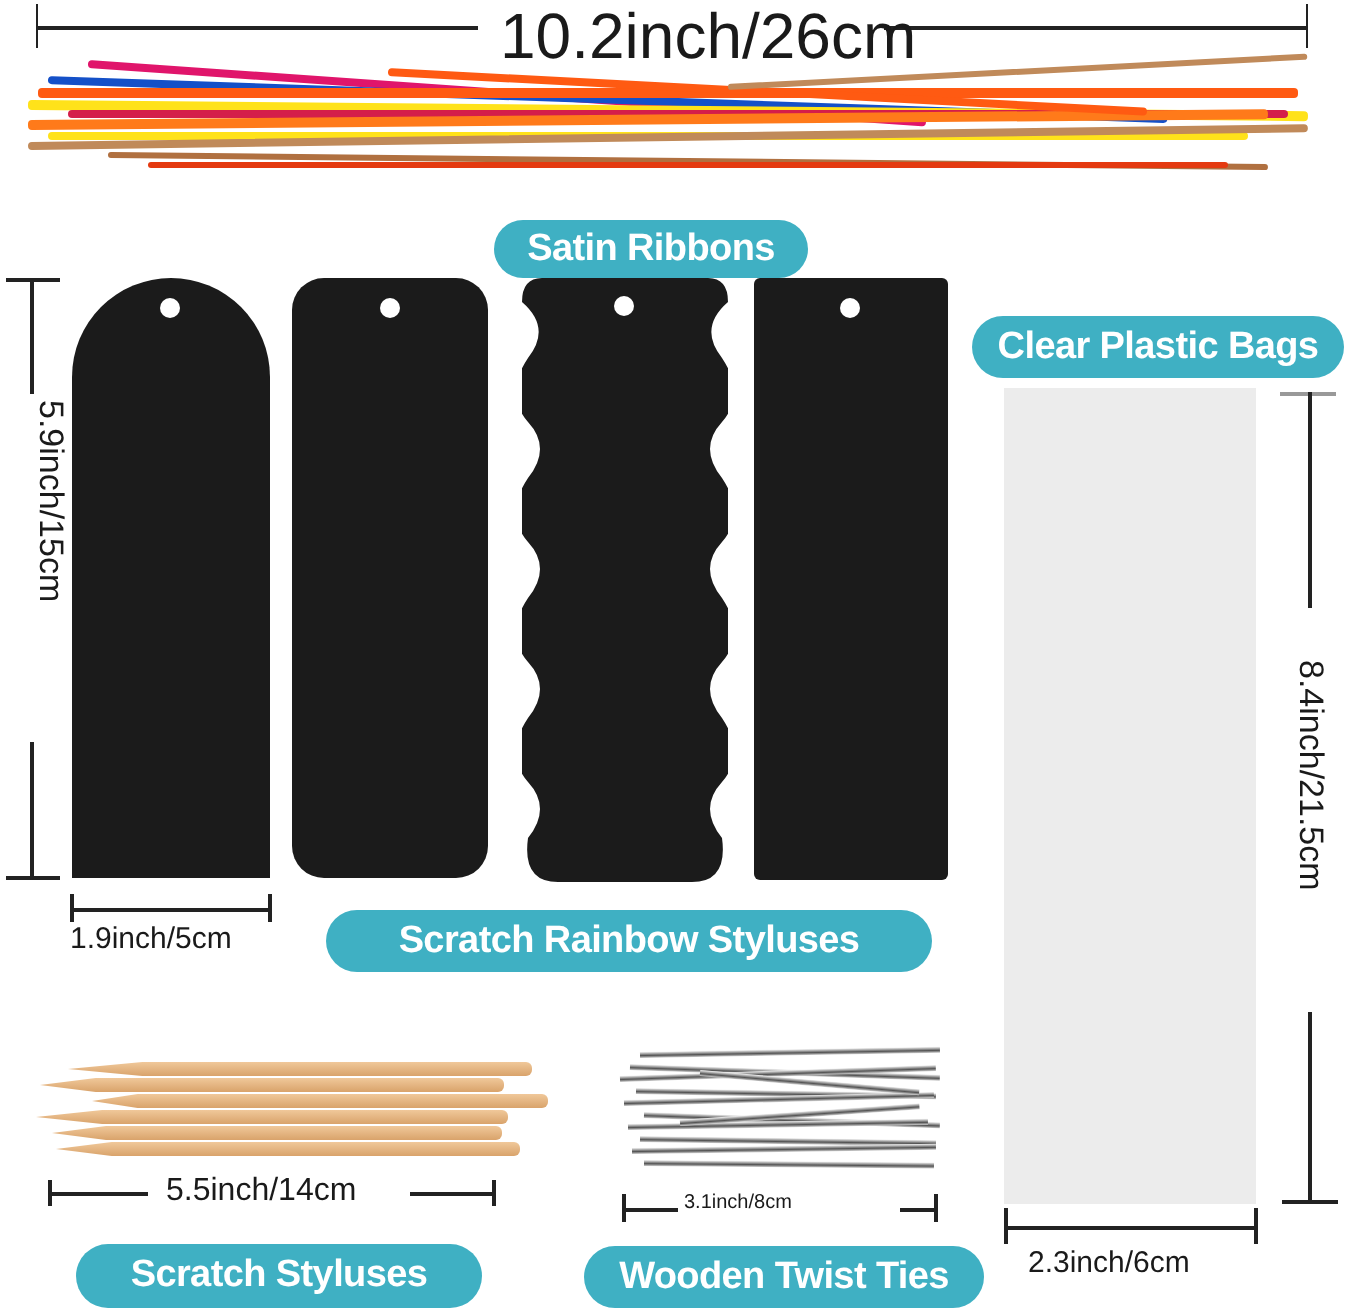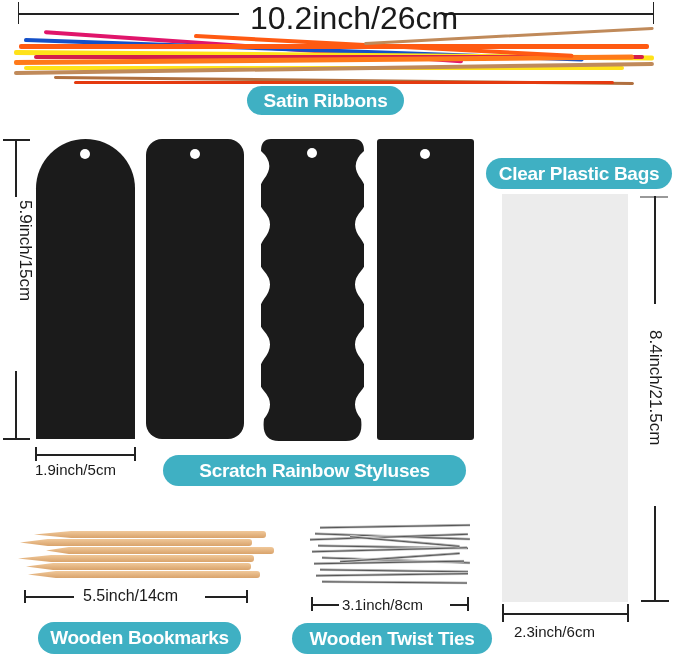--- a/index.html
+++ b/index.html
@@ -36,21 +36,21 @@
     <div class="ribbon" style="left:20px;top:29px;width:610px;background:#d41e4a;"></div>
     <div class="ribbon" style="left:0px;top:34px;width:620px;background:#ff7a1a;height:5px;transform:rotate(-0.5deg);"></div>
     <div class="ribbon" style="left:10px;top:40px;width:600px;background:#ffe21a;"></div>
     <div class="ribbon" style="left:0px;top:45px;width:640px;background:#c08a5a;transform:rotate(-0.8deg);"></div>
     <div class="ribbon" style="left:40px;top:50px;width:580px;background:#b07040;height:3px;transform:rotate(0.6deg);"></div>
     <div class="ribbon" style="left:60px;top:55px;width:540px;background:#e43a10;height:3px;"></div>
     <div class="ribbon" style="left:180px;top:8px;width:380px;background:#ff5a12;transform:rotate(3deg);"></div>
     <div class="ribbon" style="left:350px;top:16px;width:290px;background:#c08a5a;height:3px;transform:rotate(-3deg);"></div>
   </div>
 
-  <div class="pill" style="left:247px;top:86px;width:157px;height:29px;">Satin Ribbons</div>
+  <div class="pill" style="left:247px;top:110px;width:157px;height:29px;">Satin Ribbons</div>
 </div>
 
 <div>
 
   <div class="hline" style="left:3px;top:139px;width:27px;height:1.5px;"></div>
   <div class="vline" style="left:15px;top:139px;width:1.5px;height:58px;"></div>
   <div class="dim-text" style="left:15px;top:200px;font-size:17px;writing-mode:vertical-rl;">5.9inch/15cm</div>
   <div class="vline" style="left:15px;top:371px;width:1.5px;height:68px;"></div>
   <div class="hline" style="left:3px;top:438px;width:27px;height:1.5px;"></div>
 
@@ -118,39 +118,39 @@
     <div class="stick" style="left:10px;top:35px;width:225px;clip-path:polygon(0 50%,12% 0,100% 0,100% 100%,12% 100%);"></div>
     <div class="stick" style="left:12px;top:43px;width:232px;clip-path:polygon(0 50%,12% 0,100% 0,100% 100%,12% 100%);"></div>
   </div>
 
   <div class="vline" style="left:24px;top:590px;width:1.5px;height:13px;"></div>
   <div class="hline" style="left:24px;top:596px;width:50px;height:1.5px;"></div>
   <div class="dim-text" style="left:83px;top:587px;font-size:16px;">5.5inch/14cm</div>
   <div class="hline" style="left:205px;top:596px;width:42px;height:1.5px;"></div>
   <div class="vline" style="left:246px;top:590px;width:1.5px;height:13px;"></div>
 
-  <div class="pill" style="left:38px;top:622px;width:203px;height:32px;">Wooden Bookmarks</div>
+  <div class="pill" style="left:38px;top:622px;width:203px;height:32px;">Scratch Styluses</div>
 </div>
 
 <div>
   <div style="position:absolute;left:310px;top:520px;width:165px;height:72px;">
     <div class="tie" style="left:10px;top:6px;width:150px;transform:rotate(-1deg);"></div>
     <div class="tie" style="left:5px;top:12px;width:155px;transform:rotate(2deg);"></div>
     <div class="tie" style="left:0px;top:18px;width:158px;transform:rotate(-2deg);"></div>
     <div class="tie" style="left:8px;top:24px;width:150px;transform:rotate(1deg);"></div>
     <div class="tie" style="left:2px;top:30px;width:155px;transform:rotate(-1.5deg);"></div>
     <div class="tie" style="left:12px;top:36px;width:148px;transform:rotate(2deg);"></div>
     <div class="tie" style="left:4px;top:42px;width:150px;transform:rotate(-1deg);"></div>
     <div class="tie" style="left:10px;top:48px;width:148px;transform:rotate(0.8deg);"></div>
     <div class="tie" style="left:6px;top:54px;width:152px;transform:rotate(-0.8deg);"></div>
     <div class="tie" style="left:12px;top:60px;width:145px;transform:rotate(0.5deg);"></div>
     <div class="tie" style="left:40px;top:15px;width:110px;transform:rotate(5deg);"></div>
     <div class="tie" style="left:30px;top:40px;width:120px;transform:rotate(-4deg);"></div>
   </div>
 
   <div class="vline" style="left:311px;top:597px;width:1.5px;height:14px;"></div>
   <div class="hline" style="left:311px;top:604px;width:28px;height:1.5px;"></div>
-  <div class="dim-text" style="left:342px;top:596px;font-size:15px;">3.1inch/8cm</div>
+  <div class="dim-text" style="left:342px;top:596px;font-size:10px;">3.1inch/8cm</div>
   <div class="hline" style="left:450px;top:604px;width:18px;height:1.5px;"></div>
   <div class="vline" style="left:467px;top:597px;width:1.5px;height:14px;"></div>
 
   <div class="pill" style="left:292px;top:623px;width:200px;height:31px;">Wooden Twist Ties</div>
 </div>
 
 </body></html>

